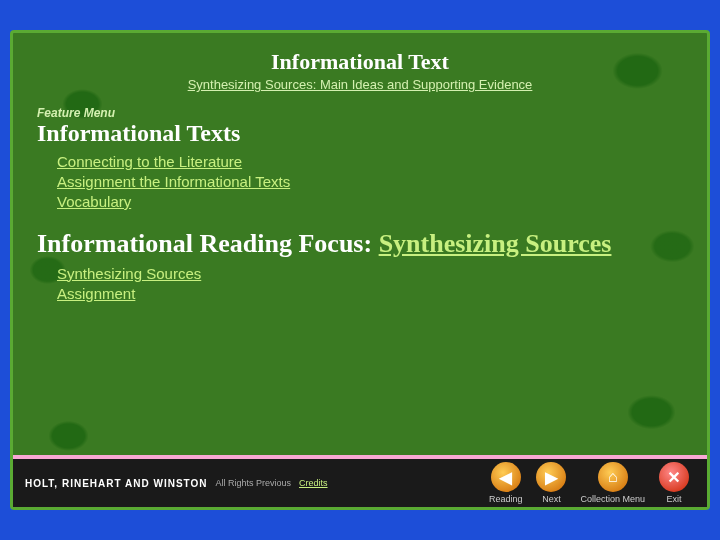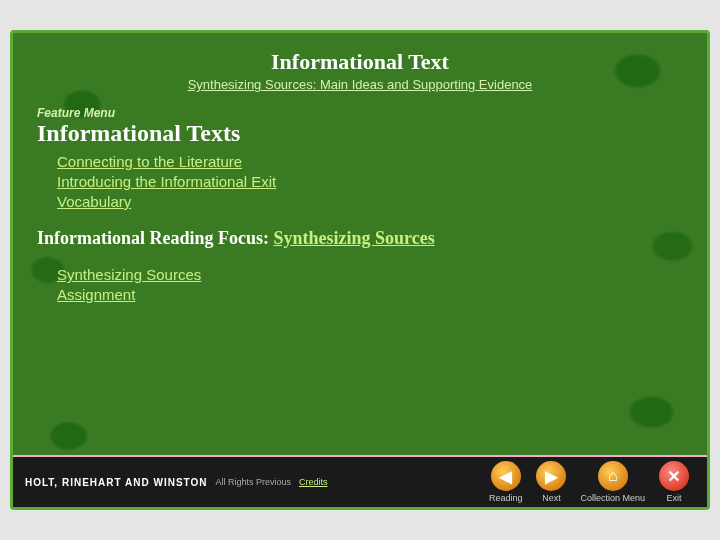--- a/index.html
+++ b/index.html
@@ -8,21 +8,21 @@
       width: 720px;
       height: 540px;
       overflow: hidden;
       font-family: Arial, sans-serif;
       background: #2d5a1b;
     }
 
     .outer-border {
       width: 720px;
       height: 540px;
-      background: #e5e5e5;
+      background: #1d4ed8;
       display: flex;
       flex-direction: column;
       align-items: center;
       justify-content: center;
       padding: 8px;
     }
 
     .main-container {
       width: 700px;
       height: 480px;
@@ -103,45 +103,45 @@
     .link-item {
       color: #c8f080;
       font-size: 15px;
       text-decoration: underline;
       cursor: pointer;
       font-family: Arial, sans-serif;
       text-align: right;
     }
 
     .section-heading-mixed {
-      font-size: 18px;
-      font-weight: bold;
-      color: #fff;
-      margin-bottom: 16px;
+      font-size: 26px;
+      font-weight: bold;
+      color: #fff;
+      margin-bottom: 4px;
       font-family: Georgia, serif;
       line-height: 1.3;
     }
 
     .section-heading-mixed .link-inline {
       color: #c8f080;
       text-decoration: underline;
       cursor: pointer;
       font-weight: bold;
     }
 
     .bottom-bar {
       height: 52px;
       background: #1a1a1a;
       display: flex;
       align-items: center;
       justify-content: space-between;
       padding: 0 12px;
       position: relative;
       z-index: 1;
-      border-top: 2px solid #f9a8d4;
+      border-top: 4px solid #f9a8d4;
     }
 
     .publisher-info {
       display: flex;
       align-items: center;
       gap: 8px;
     }
 
     .publisher-logo {
       display: flex;
@@ -240,21 +240,21 @@
 
       <div class="feature-menu-label">Feature Menu</div>
 
       <div class="section-heading">Informational Texts</div>
 
       <ul class="link-list">
         <li>
           <span class="link-item">Connecting to the Literature</span>
         </li>
         <li>
-          <span class="link-item">Introducing the Informational Exit</span>
+          <span class="link-item">Assignment the Informational Texts</span>
         </li>
         <li>
           <span class="link-item">Vocabulary</span>
         </li>
       </ul>
 
       <div class="section-heading-mixed">
         <span>Informational Reading Focus:</span>
         <span> </span>
         <span class="link-inline">Synthesizing Sources</span>

